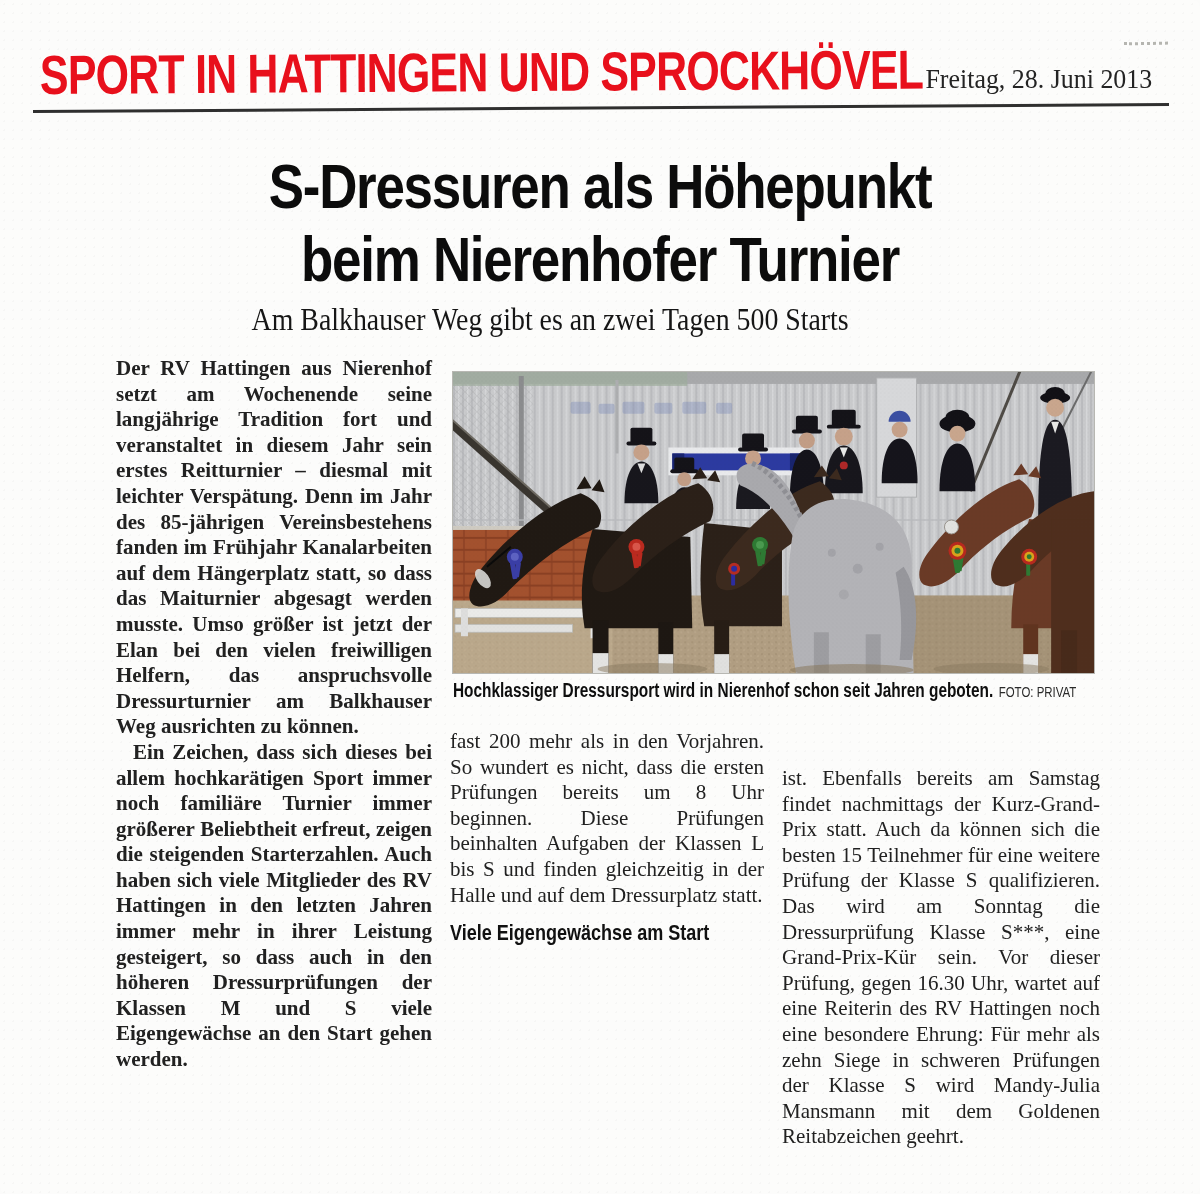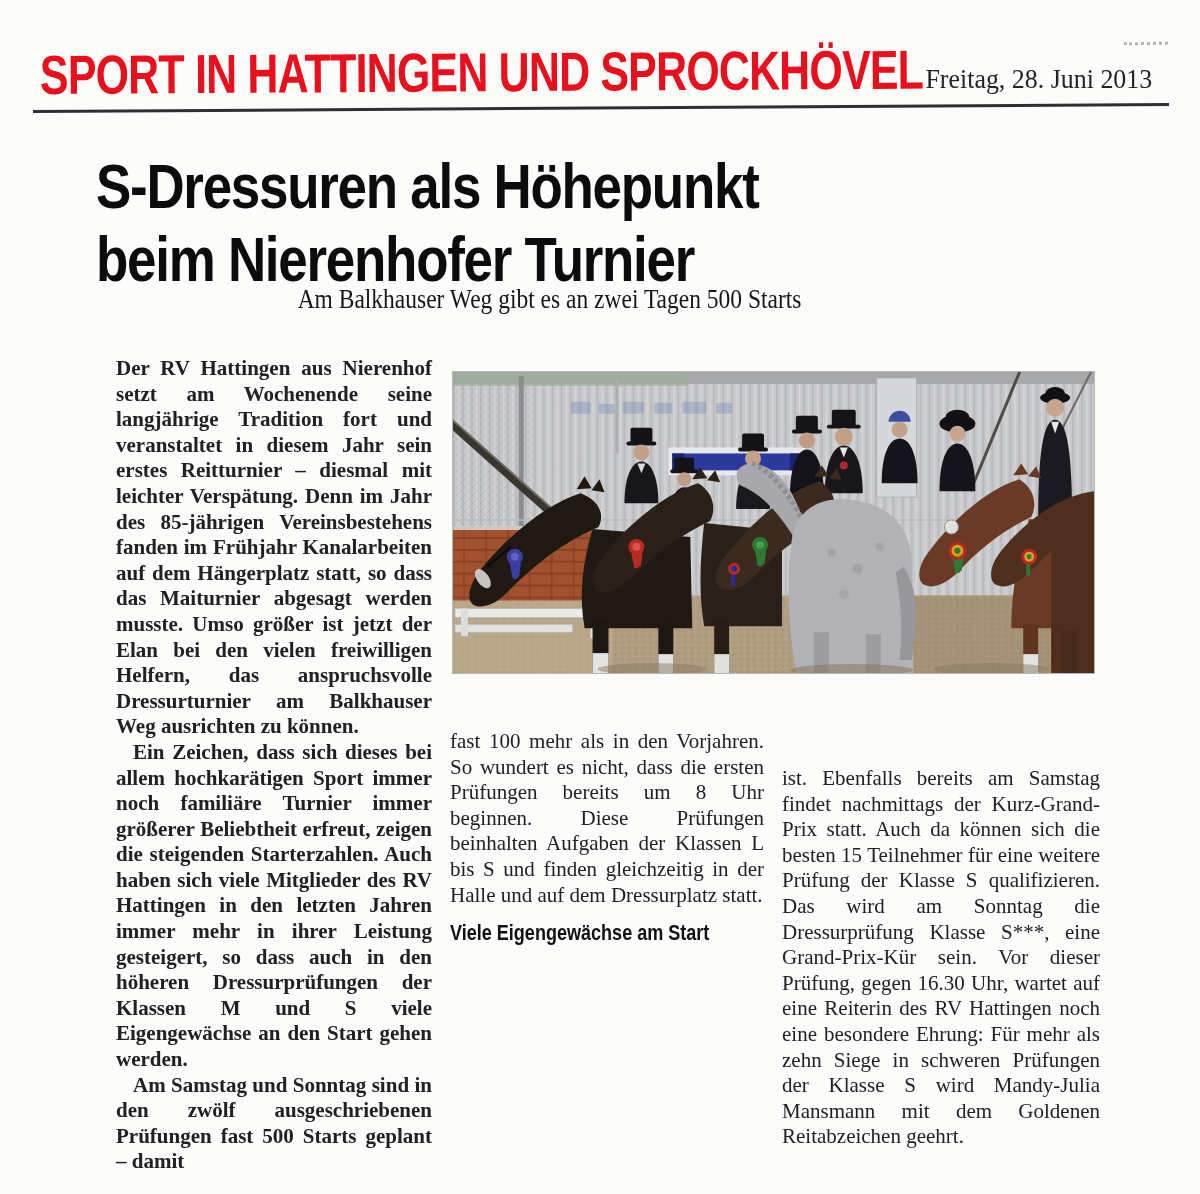--- a/index.html
+++ b/index.html
@@ -33,31 +33,31 @@
   .pencil-mark {
     position:absolute; left:1124px; top:42px; width:44px; height:0;
     border-top:3px dotted #a9a9a4; opacity:.85; transform:rotate(-1deg);
   }
   .masthead-rule {
     position:absolute; left:33px; top:110px; width:1136px; height:3px;
     background:#2f2f2f; transform:rotate(-0.35deg); transform-origin:left center;
   }
   
   .headline {
-    position:absolute; left:0; top:150px; width:1200px; text-align:left;
+    position:absolute; left:0; top:150px; width:1200px; text-align:center;
     font-family:"Liberation Sans", sans-serif; font-weight:bold;
     font-size:63px; line-height:73px; color:#0c0c0c;
   }
   .headline .hl-line {
     display:block; transform:scaleX(0.84); transform-origin:center;
     letter-spacing:-1.5px; white-space:nowrap;
   }
   .subheadline {
-    position:absolute; left:0; top:284px; width:1100px; text-align:center;
-    font-size:27px; color:#161616;
+    position:absolute; left:0; top:301px; width:1100px; text-align:center;
+    font-size:32px; color:#161616;
   }
   .subheadline span {
     display:inline-block; transform:scaleX(0.87); transform-origin:center;
     white-space:nowrap;
   }
   
   .col {
     position:absolute; text-align:justify;
     font-size:21px; line-height:25.6px; color:#212121;
     hyphens:auto; -webkit-hyphens:auto;
@@ -104,21 +104,20 @@
     <span class="hl-line">S-Dressuren als Höhepunkt</span>
     <span class="hl-line">beim Nierenhofer Turnier</span>
   </h1>
   <div class="subheadline">
     <span>Am Balkhauser Weg gibt es an zwei Tagen 500 Starts</span>
   </div>
 
   <div class="col col-left">
     <p>Der RV Hattingen aus Nierenhof setzt am Wochenende seine langjährige Tradition fort und veranstaltet in diesem Jahr sein erstes Reitturnier – diesmal mit leichter Verspätung. Denn im Jahr des 85-jährigen Vereinsbestehens fanden im Frühjahr Kanalarbeiten auf dem Hängerplatz statt, so dass das Maiturnier abgesagt werden musste. Umso größer ist jetzt der Elan bei den vielen freiwilligen Helfern, das anspruchsvolle Dressurturnier am Balkhauser Weg ausrichten zu können.</p>
     <p class="indent">Ein Zeichen, dass sich dieses bei allem hochkarätigen Sport immer noch familiäre Turnier immer größerer Beliebtheit erfreut, zeigen die steigenden Starterzahlen. Auch haben sich viele Mitglieder des RV Hattingen in den letzten Jahren immer mehr in ihrer Leistung gesteigert, so dass auch in den höheren Dressurprüfungen der Klassen M und S viele Eigengewächse an den Start gehen werden.</p>
-    <p class="indent">Am Samstag und Sonntag sind in den zwölf ausgeschriebenen Prüfungen fast 500 Starts geplant – damit</p>
   </div>
 
   <figure class="photo" style="margin:0">
     <svg viewBox="0 0 643 303" preserveAspectRatio="none">
       <defs>
         <pattern id="corr" width="9" height="24" patternUnits="userSpaceOnUse">
           <rect width="9" height="24" fill="#c9cacc"></rect>
           <rect x="0" width="2" height="24" fill="#babbbe"></rect>
           <rect x="5" width="1.5" height="24" fill="#d6d7d9"></rect>
         </pattern>
@@ -344,23 +343,28 @@
           </g>
         </g>
         <ellipse cx="200" cy="299" rx="55" ry="6" fill="#8a7a5f" opacity="0.5"></ellipse>
         <ellipse cx="540" cy="299" rx="58" ry="6" fill="#8a7a5f" opacity="0.5"></ellipse>
       </g>
 
       <rect x="0" y="0" width="643" height="303" fill="url(#halftone)" opacity="0.05"></rect>
     </svg>
   </figure>
 
+  <div class="caption">
+    <span class="caption-inner">
+      <span class="caption-text">Hochklassiger Dressursport wird in Nierenhof schon seit Jahren geboten.</span><span class="caption-credit">FOTO: PRIVAT</span>
+    </span>
+  </div>
 
   <div class="col col-mid">
-    <p>fast 100 mehr als in den Vorjahren. So wundert es nicht, dass die ersten Prüfungen bereits um 8 Uhr beginnen. Diese Prüfungen beinhalten Aufgaben der Klassen L bis S und finden gleichzeitig in der Halle und auf dem Dressurplatz statt.</p>
+    <p>fast 200 mehr als in den Vorjahren. So wundert es nicht, dass die ersten Prüfungen bereits um 8 Uhr beginnen. Diese Prüfungen beinhalten Aufgaben der Klassen L bis S und finden gleichzeitig in der Halle und auf dem Dressurplatz statt.</p>
     <span class="col-subheading">Viele Eigengewächse am Start</span>
   </div>
 
   <div class="col col-right">
     <p>ist. Ebenfalls bereits am Samstag findet nachmittags der Kurz-Grand-Prix statt. Auch da können sich die besten 15 Teilnehmer für eine weitere Prüfung der Klasse S qualifizieren. Das wird am Sonntag die Dressurprüfung Klasse S***, eine Grand-Prix-Kür sein. Vor dieser Prüfung, gegen 16.30 Uhr, wartet auf eine Reiterin des RV Hattingen noch eine besondere Ehrung: Für mehr als zehn Siege in schweren Prüfungen der Klasse S wird Mandy-Julia Mansmann mit dem Goldenen Reitabzeichen geehrt.</p>
   </div>
 
 </div>
 
 </body></html>

